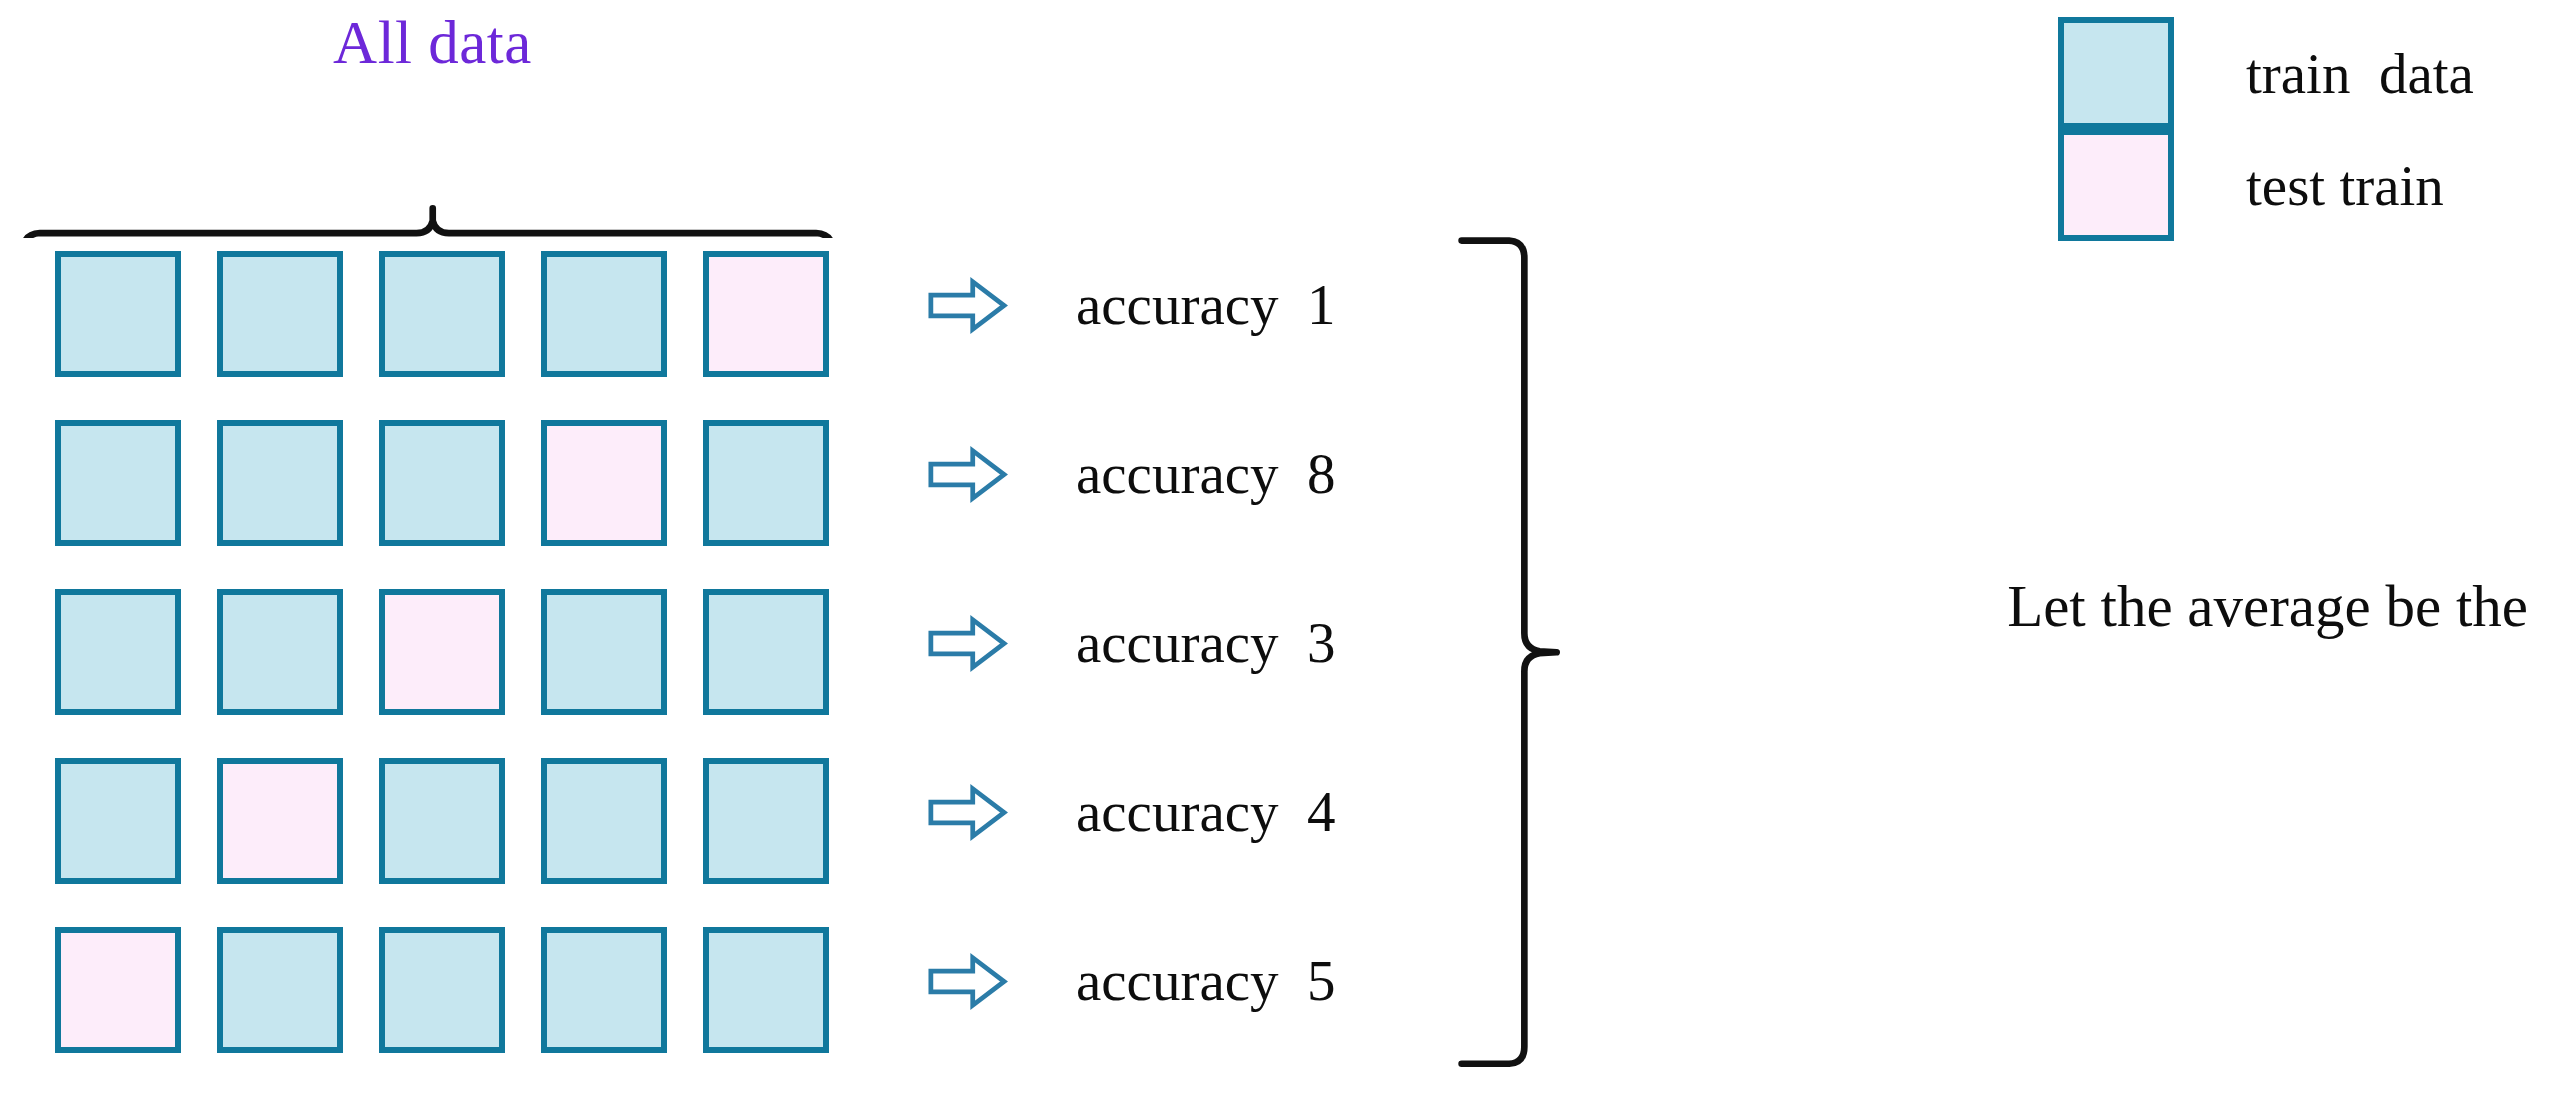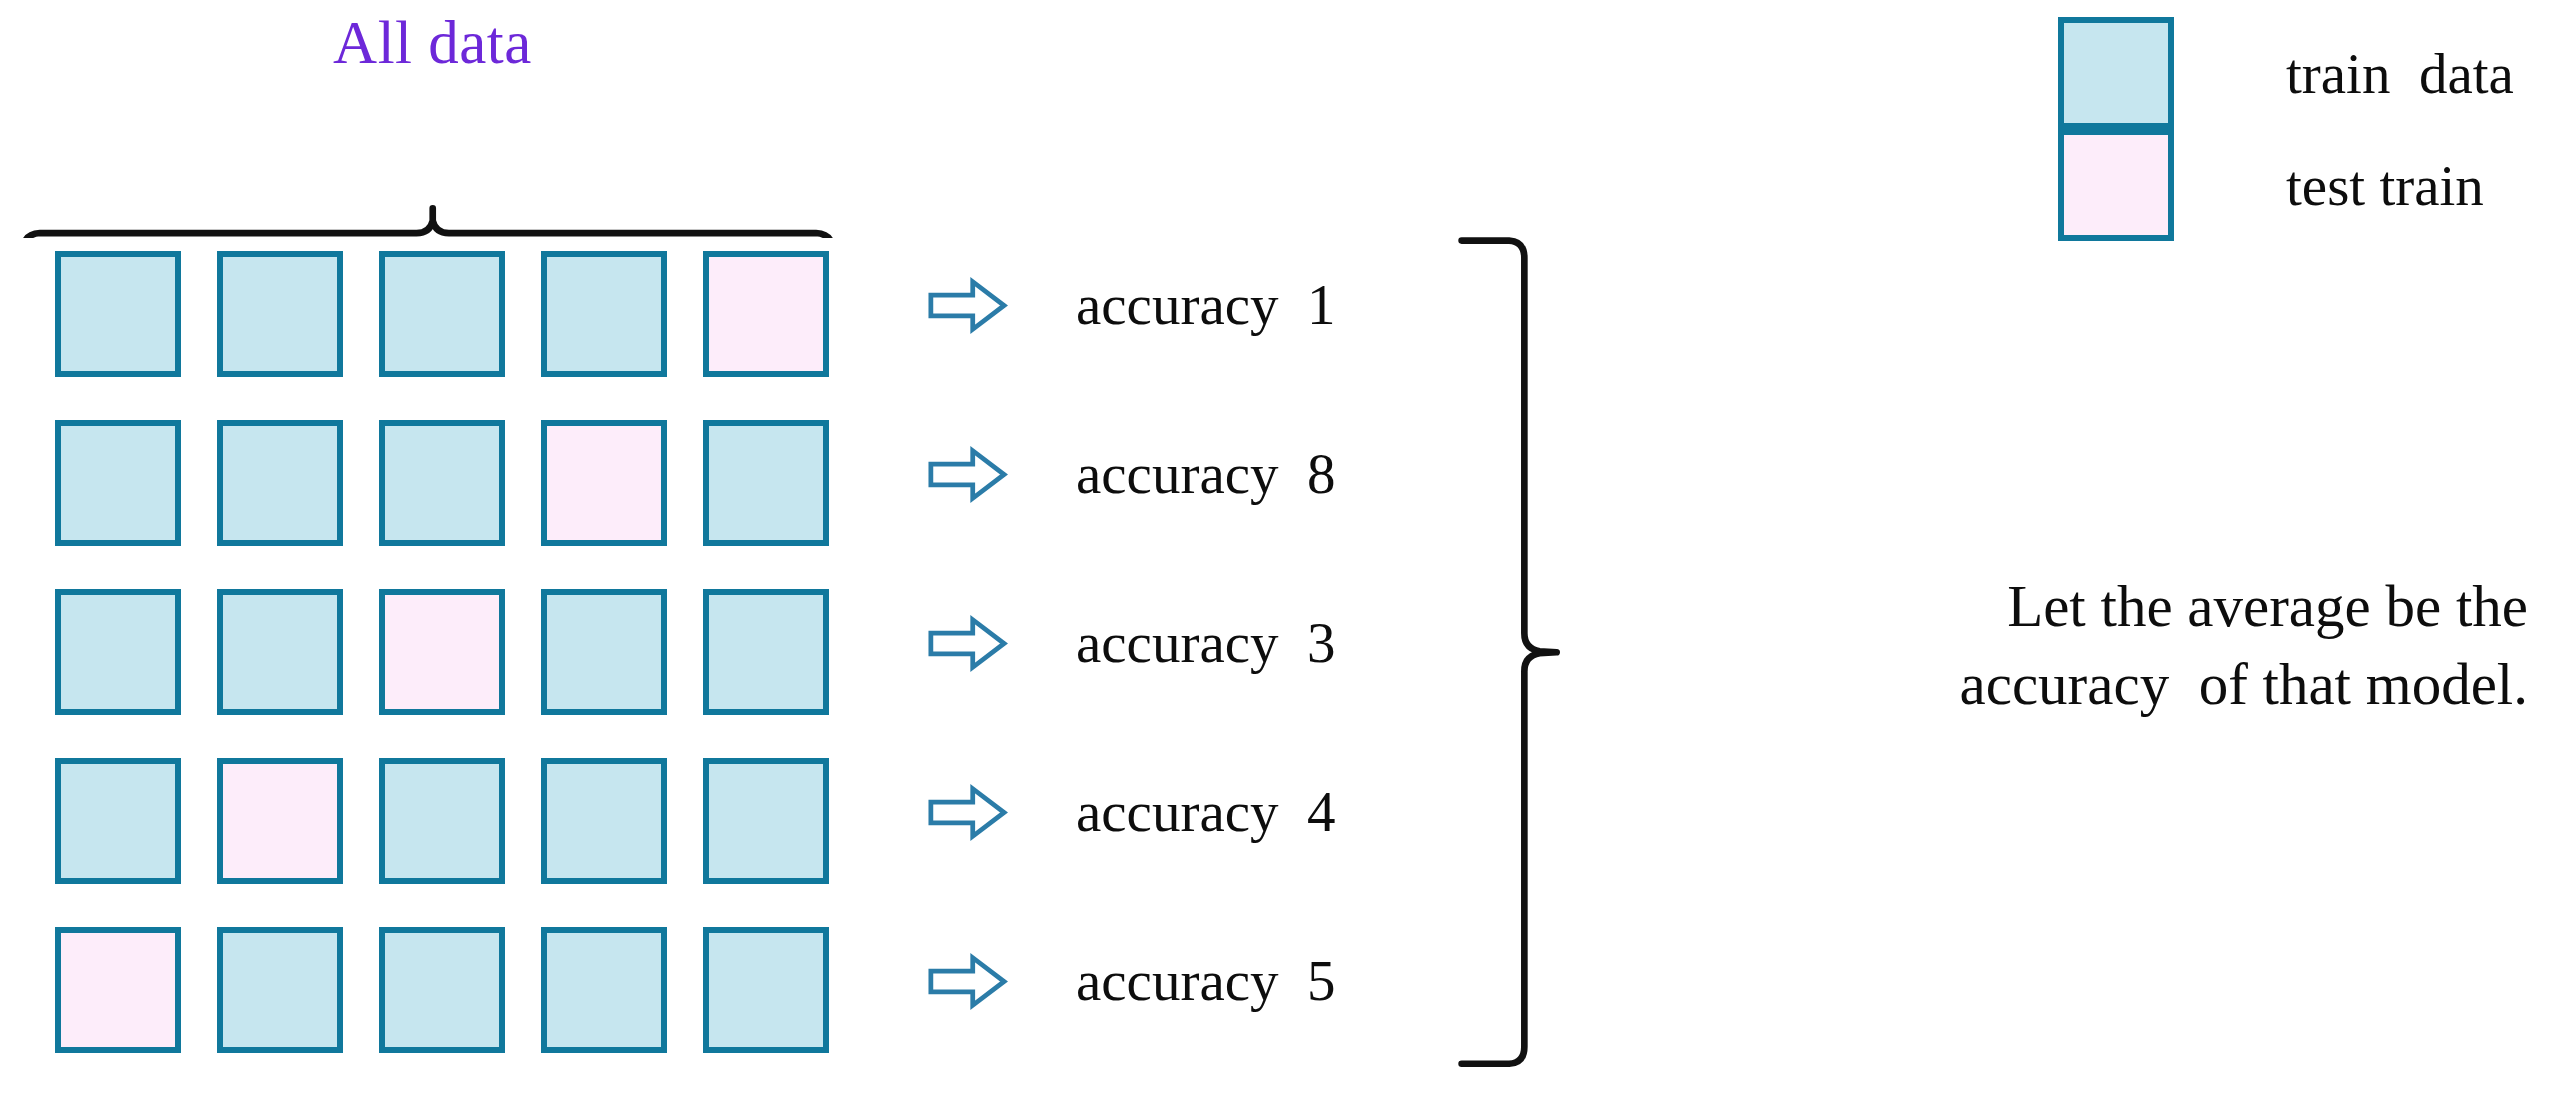--- a/index.html
+++ b/index.html
@@ -50,21 +50,21 @@
   #conclusion div{white-space:pre;text-align:right;}
 
   
   #legend{position:absolute;left:2058px;top:17px;}
   .legend-row{display:flex;align-items:center;height:112px;}
   .legend-swatch{
     width:116px;height:112px;box-sizing:border-box;border:6.7px solid #10789c;flex:0 0 auto;
   }
   .legend-swatch.train{background:#c6e6ef;}
   .legend-swatch.test{background:#fdedfa;}
-  .legend-text{margin-left:112px;font-size:57px;color:#0d0d0d;white-space:pre;line-height:1;}
+  .legend-text{margin-left:72px;font-size:57px;color:#0d0d0d;white-space:pre;line-height:1;}
 </style>
 </head>
 <body>
 
 <div class="stage">
 
   <div id="all-data-label">All data</div>
 
   <svg id="top-brace" viewBox="0 0 960 110">
     <path d="M 25 235 L 25 188 Q 25 172 42 171 L 438 171 Q 452 171 455 158 L 455 145
@@ -139,21 +139,20 @@
     <span class="acc-label">accuracy  5</span>
   </div>
 
   <svg id="right-brace" viewBox="0 0 150 890">
     <path d="M 12 8 L 62 8 Q 78 9 78 26 L 78 421 Q 78 437 94 440 L 112 441
              L 94 442 Q 78 445 78 461 L 78 856 Q 78 873 62 874 L 12 874" fill="none" stroke="#111111" stroke-width="7" stroke-linecap="round" stroke-linejoin="round"></path>
   </svg>
 
   <div id="conclusion">
     <div>Let the average be the</div>
-    <div>accuracy  of that model.</div>
   </div>
 
   <div id="legend">
     <div class="legend-row">
       <div class="legend-swatch train"></div>
       <span class="legend-text">train  data</span>
     </div>
     <div class="legend-row">
       <div class="legend-swatch test"></div>
       <span class="legend-text">test train</span>

